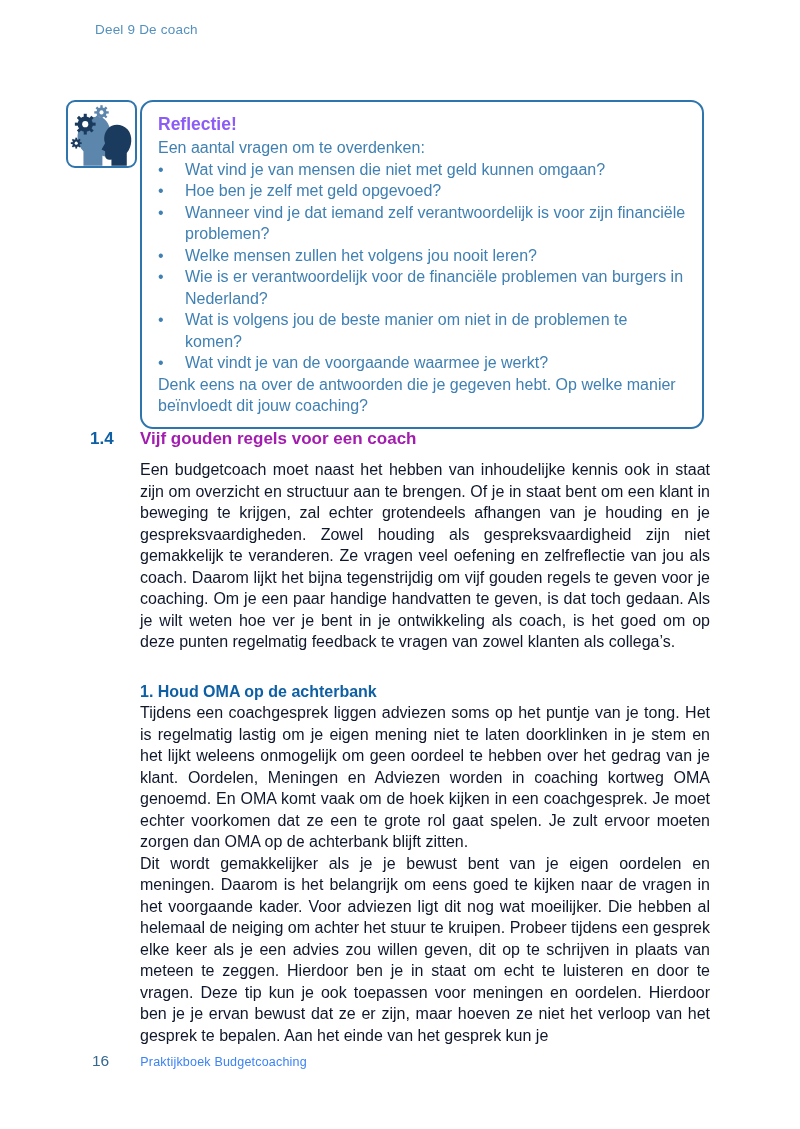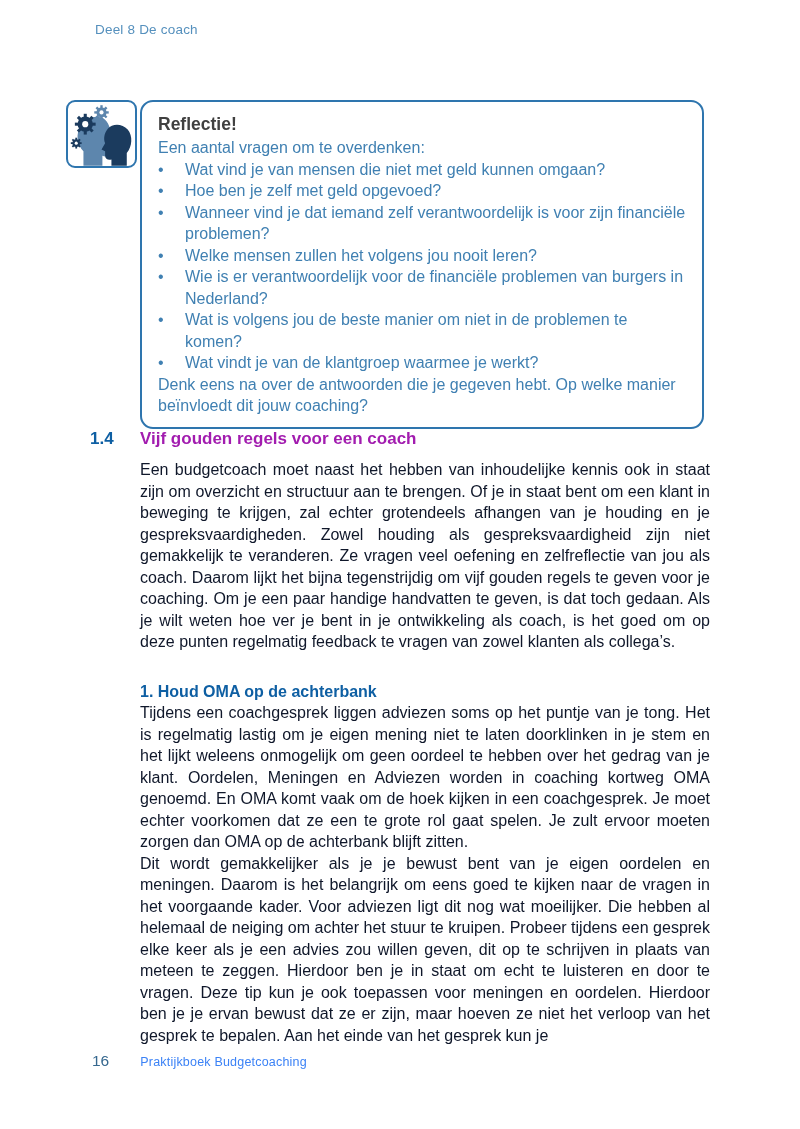--- a/index.html
+++ b/index.html
@@ -39,21 +39,21 @@
     width: 564px;
     min-height: 297px;
     border: 2px solid #2e75ae;
     border-radius: 13px;
     background: #ffffff;
     padding: 10px 16px 10px 16px;
   }
   .reflect-title {
     font-size: 17.5px;
     font-weight: bold;
-    color: #404040;
+    color: #8b5cf6;
     line-height: 24px;
     margin-bottom: 1px;
   }
   .reflect-intro, .reflect-outro, .bullet-text {
     font-size: 16px;
     line-height: 21.5px;
     color: #4080b2;
   }
   .bullet-row { display: flex; }
   .bullet-marker {
@@ -103,21 +103,21 @@
     left: 92px; top: 1052px;
     display: flex;
     align-items: baseline;
   }
   .page-number { font-size: 15.5px; color: #36688f; }
   .book-title { font-size: 12.5px; color: #3b82f6; margin-left: 31px; letter-spacing: 0.2px; }
 </style>
 </head>
 <body>
 
-<div class="running-header">Deel 8 De coach</div>
+<div class="running-header">Deel 9 De coach</div>
 
 <div class="icon-box">
   <svg width="65" height="62" viewBox="0 0 72 68" aria-hidden="true">
 
     <path fill="#5d86ad" d="M16,68 L16,52 C9,45 7,33 13,24 C19,14 33,11 40,17 C45,22 47,30 45,36 L50,44 L45,46 L45,53 C45,57 41,59 37,57 L37,68 Z"></path>
 
     <g transform="translate(18,22)" fill="#1b3b5e">
       <rect x="-1.7" y="-11.5" width="3.4" height="23"></rect>
       <rect x="-1.7" y="-11.5" width="3.4" height="23" transform="rotate(45)"></rect>
       <rect x="-1.7" y="-11.5" width="3.4" height="23" transform="rotate(90)"></rect>
@@ -171,21 +171,21 @@
   <div class="bullet-row">
     <span class="bullet-marker">•</span>
     <span class="bullet-text">Wie is er verantwoordelijk voor de financiële problemen van burgers in Nederland?</span>
   </div>
   <div class="bullet-row">
     <span class="bullet-marker">•</span>
     <span class="bullet-text">Wat is volgens jou de beste manier om niet in de problemen te komen?</span>
   </div>
   <div class="bullet-row">
     <span class="bullet-marker">•</span>
-    <span class="bullet-text">Wat vindt je van de klantgroep waarmee je werkt?</span>
+    <span class="bullet-text">Wat vindt je van de voorgaande waarmee je werkt?</span>
   </div>
 
   <div class="reflect-outro">Denk eens na over de antwoorden die je gegeven hebt. Op welke manier beïnvloedt dit jouw coaching?</div>
 </div>
 
 <div class="main-section">
   <div class="section-heading">
     <span class="section-number">1.4</span>
     <span class="section-title">Vijf gouden regels voor een coach</span>
   </div>

